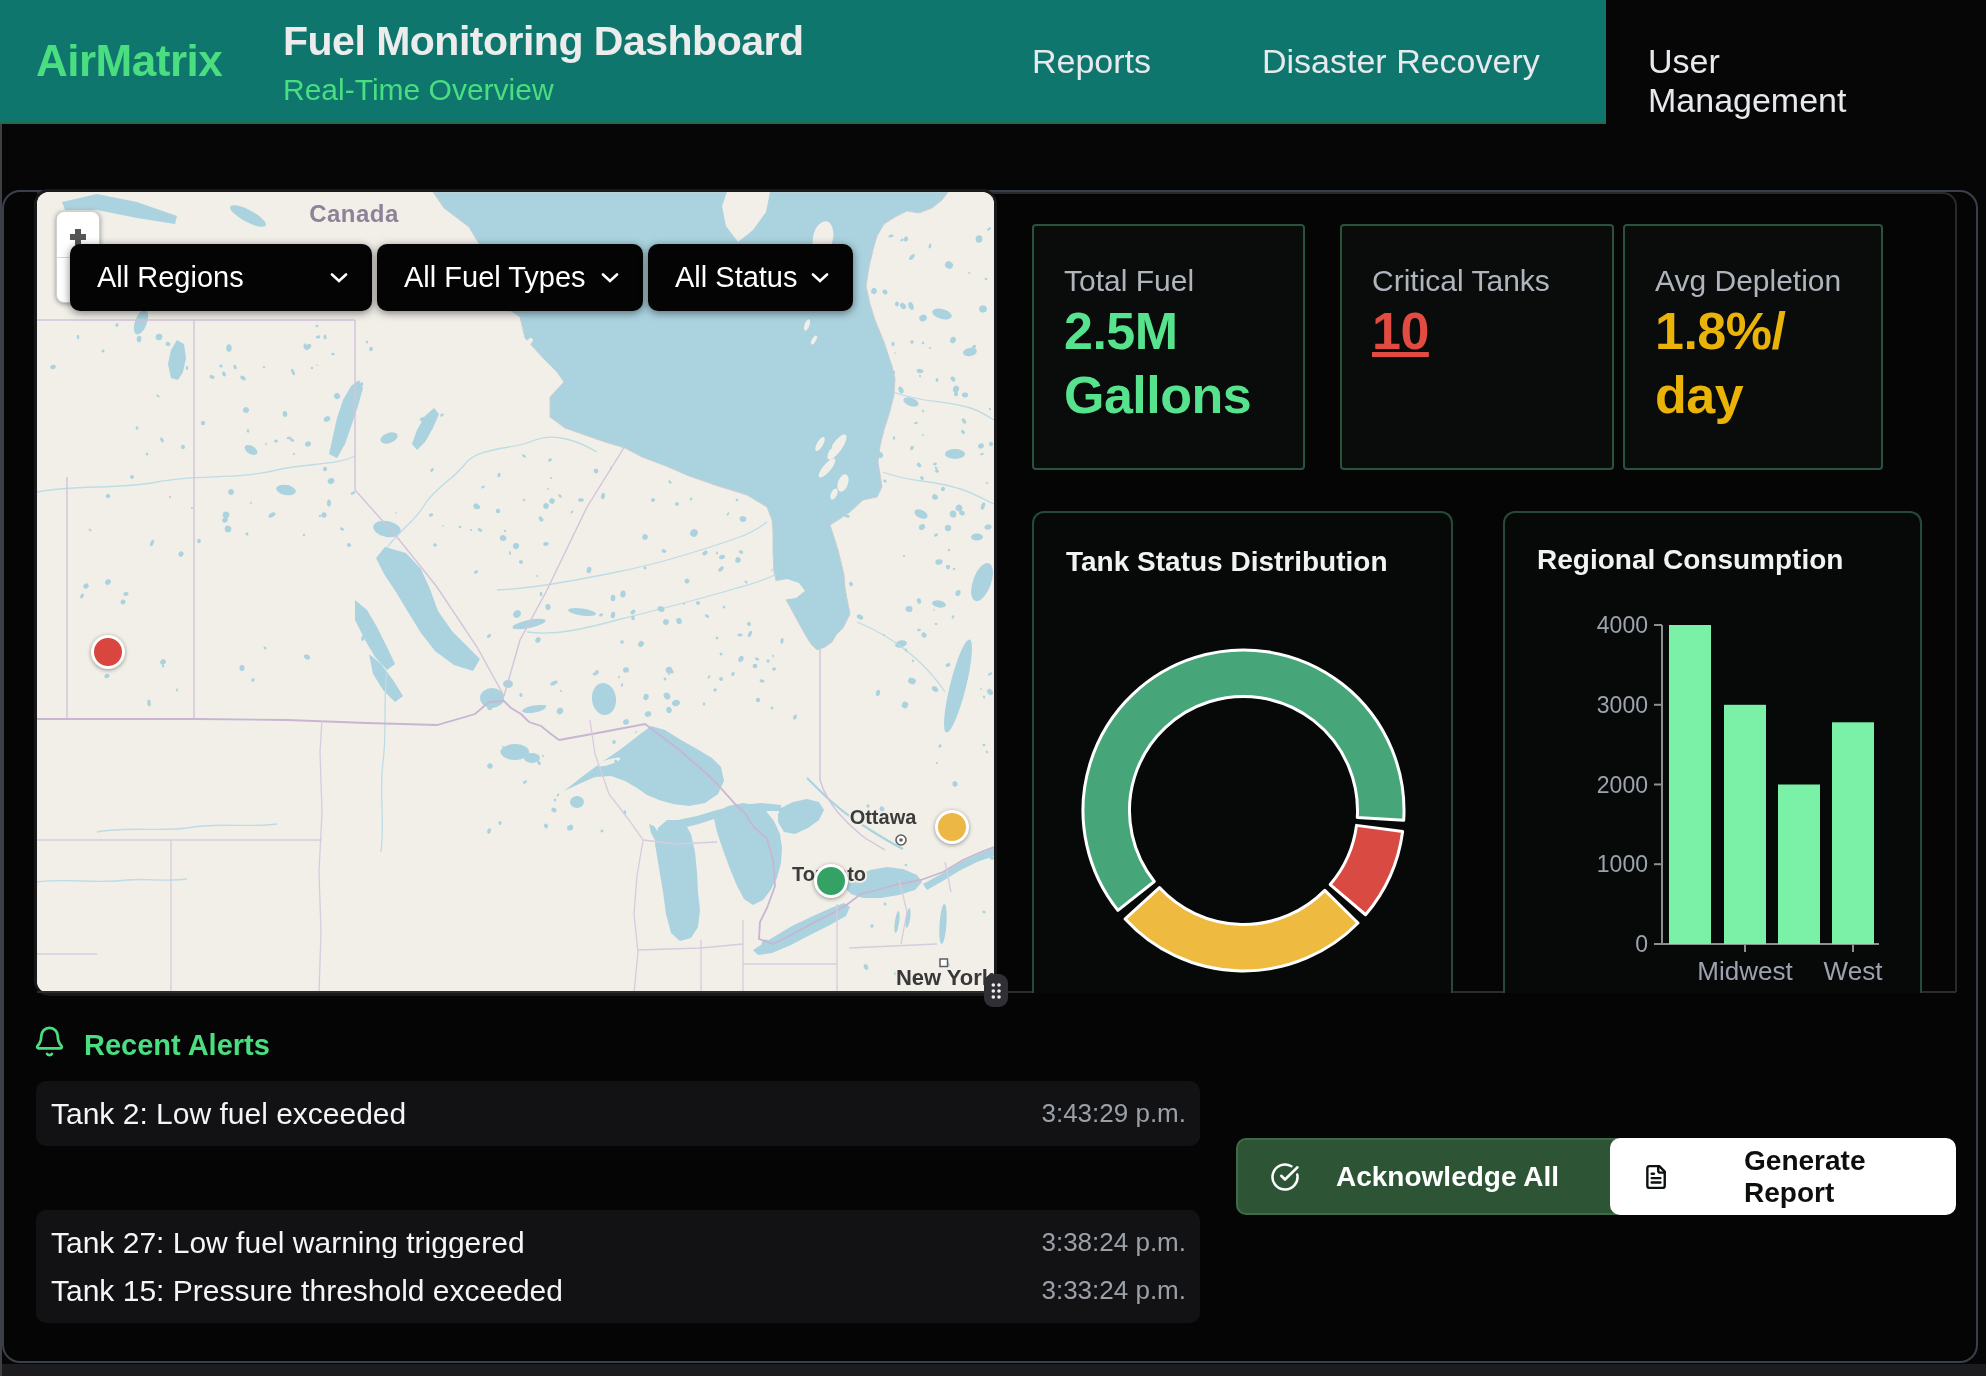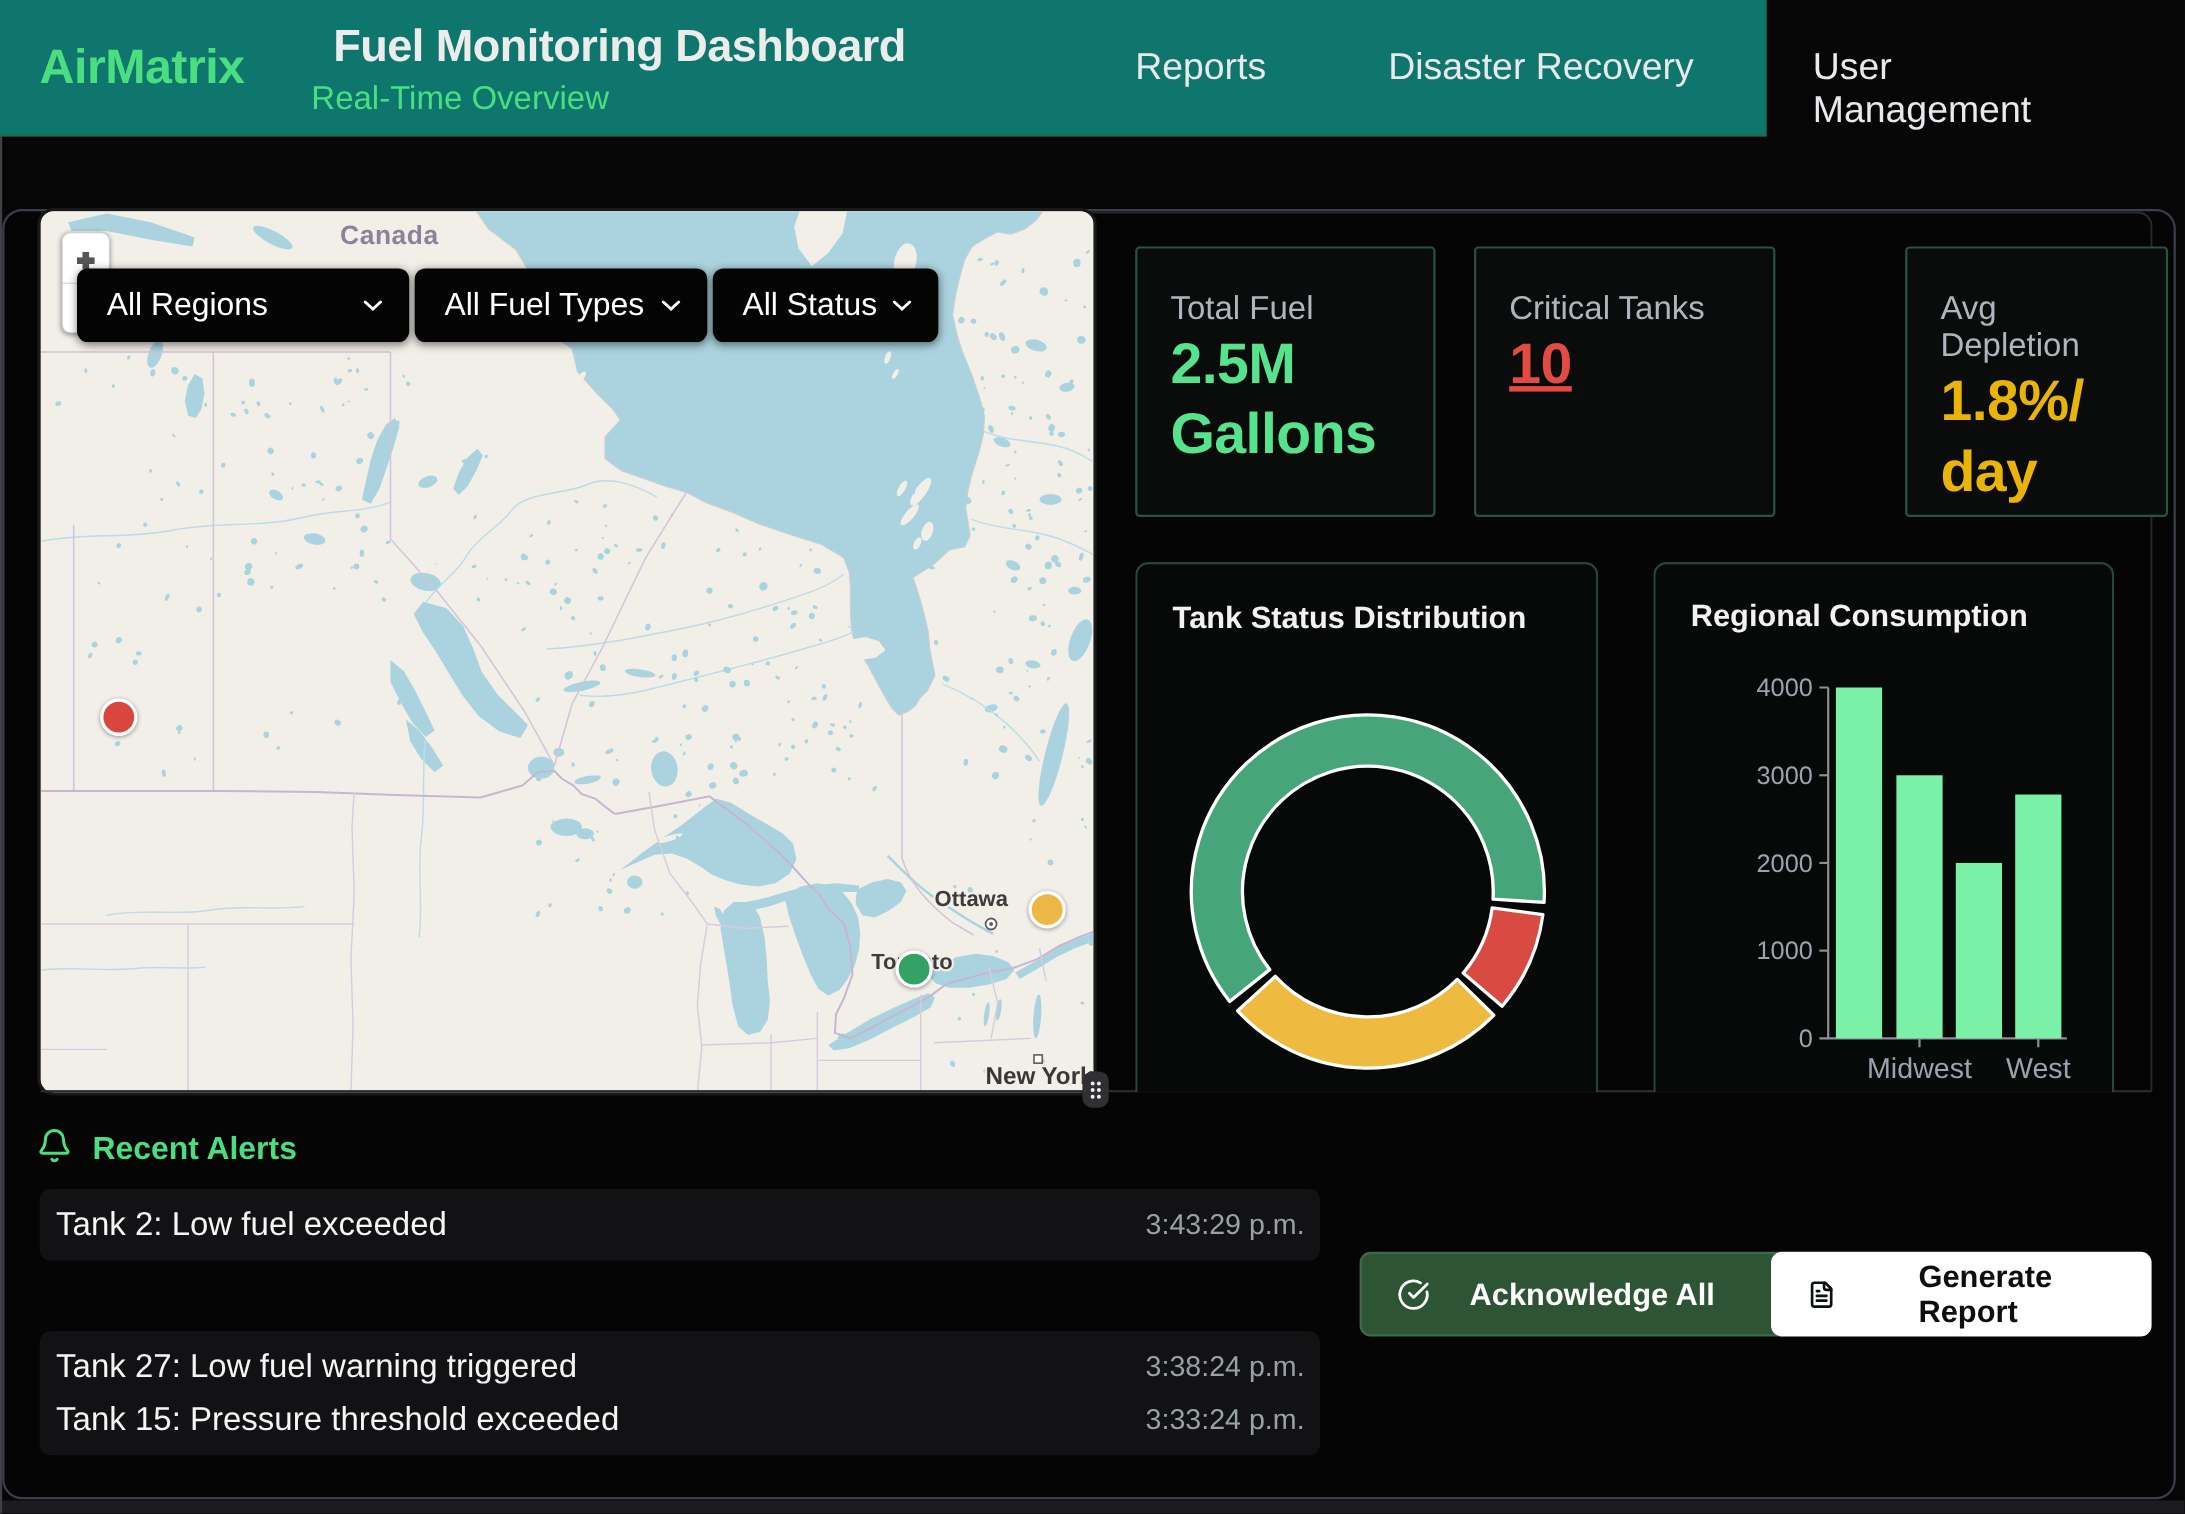--- a/index.html
+++ b/index.html
@@ -7,21 +7,21 @@
     font-family:"Liberation Sans", sans-serif; }
   .abs { position:absolute; }
   #stage { position:relative; width:1986px; height:1376px; background:#060607; }
 
   
   #header { position:absolute; left:0; top:0; width:1606px; height:124px;
     background:#0f766e; border-bottom:2px solid #27684a;padding-left:44px; }
   #logo { position:absolute; left:36px; top:36px; font-size:44px; font-weight:bold;
     color:#4ade80; letter-spacing:-0.5px; }
   #htitle { position:absolute; left:283px; top:18px; font-size:41px; font-weight:bold;
-    color:#ececec; letter-spacing:-0.5px;margin-left:20px;}
+    color:#ececec; letter-spacing:-0.5px;}
   #hsub { position:absolute; left:283px; top:73px; font-size:30px; color:#4ade80; }
   .nav { position:absolute; top:42px; font-size:34px; font-weight:500; color:#e7e9ec; }
 
   
   #panel { position:absolute; left:2px; top:190px; width:1976px; height:1173px;
     border:2px solid #3a404b; border-radius:18px; background:#050506; }
   #section { position:absolute; left:37px; top:192px; width:1920px; height:800px;
     border-top:2px solid #26292d; border-right:2px solid #26292d; border-radius:0 14px 0 0; }
   #bottomstrip { position:absolute; left:0; top:1364px; width:1986px; height:12px; background:#1c1c1f; }
 
@@ -45,21 +45,21 @@
   #grip { position:absolute; left:984px; top:974px; width:24px; height:33px;
     background:#303034; border-radius:9px; }
 
   
   .scard { position:absolute; top:224px; height:246px; background:#0a0c0b;
     border:2px solid #2a523c; border-radius:4px; padding:38px 30px; }
   .scard .t { font-size:30px; color:#b0b5bd; font-weight:500; }
   .scard .v { margin-top:1px; font-size:52px; font-weight:bold; line-height:64px; letter-spacing:-0.5px; }
   #sc1 { left:1032px; width:273px; } #sc1 .v { color:#57e38d; }
   #sc2 { left:1340px; width:274px; } #sc2 .v { color:#e14b41;text-decoration:underline; }
-  #sc3 { left:1732px; width:239px; } #sc3 .v { color:#eab308; }
+  #sc3 { left:1623px; width:260px; } #sc3 .v { color:#eab308; }
 
   
   .ccard { position:absolute; top:511px; height:482px; background:#070908;
     border:2px solid #254a38; border-bottom:none; border-radius:12px 12px 0 0; }
   #cc1 { left:1032px; width:421px; }
   #cc2 { left:1503px; width:419px; }
   .ccard .t { position:absolute; left:32px; top:33px; font-size:28px; font-weight:bold; color:#f2f2f2; }
   .ccard svg { margin:-2px 0 0 -2px; }
   #cc2 .t { top:31px; }
 

